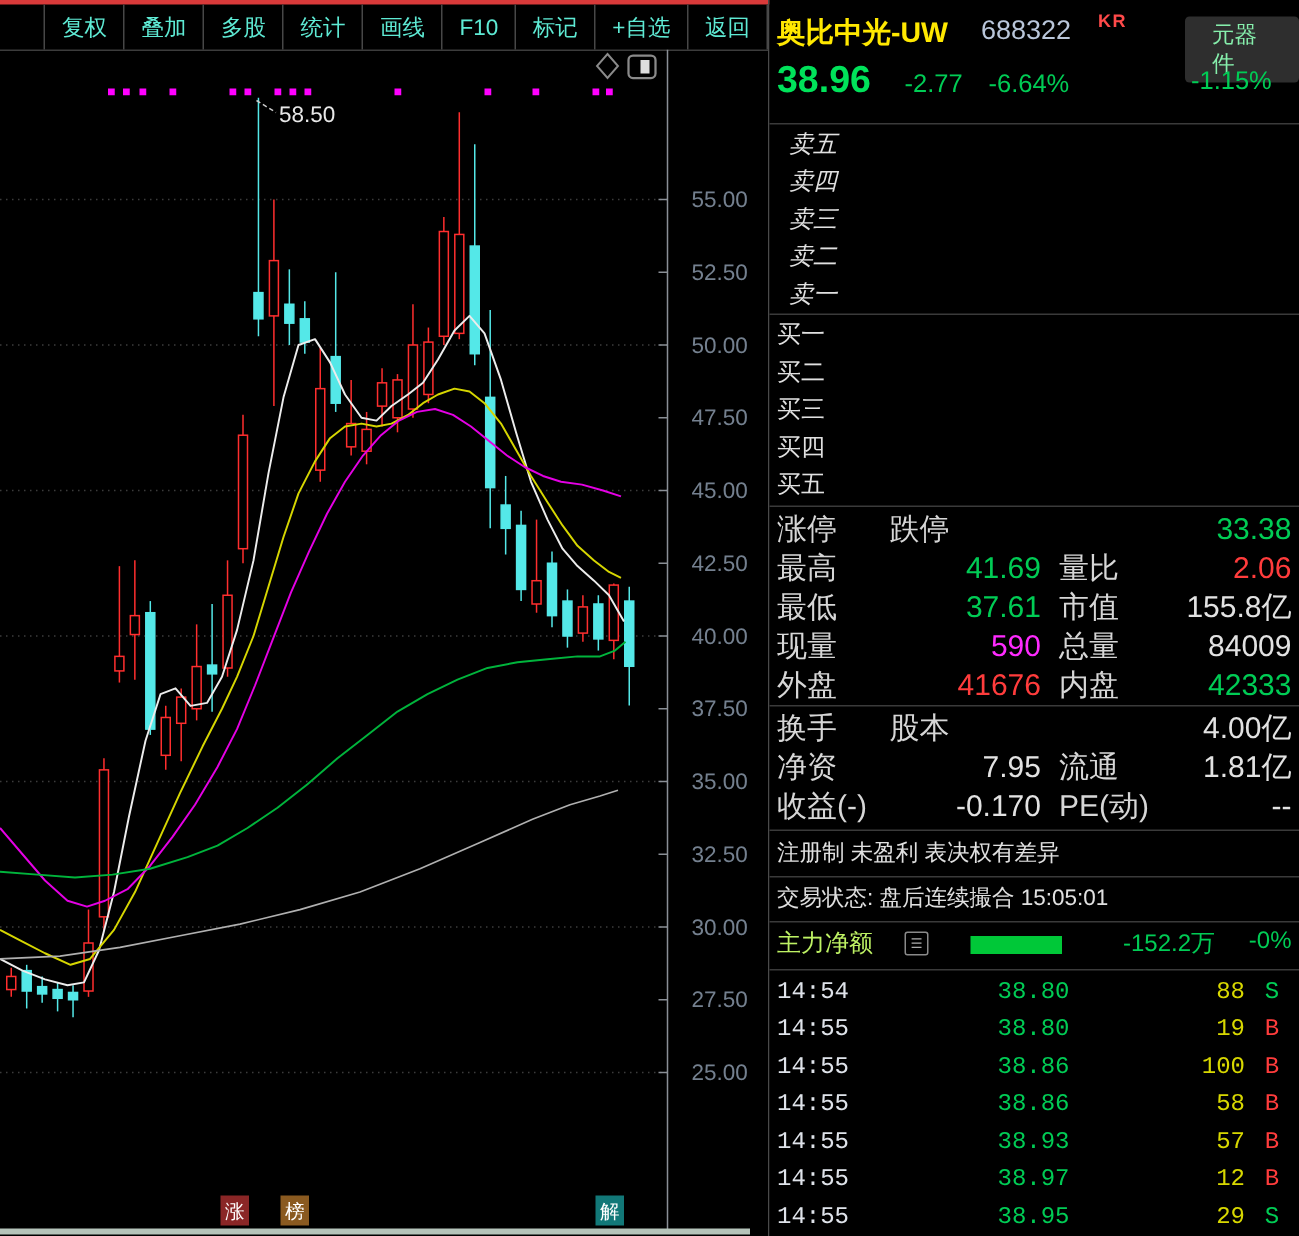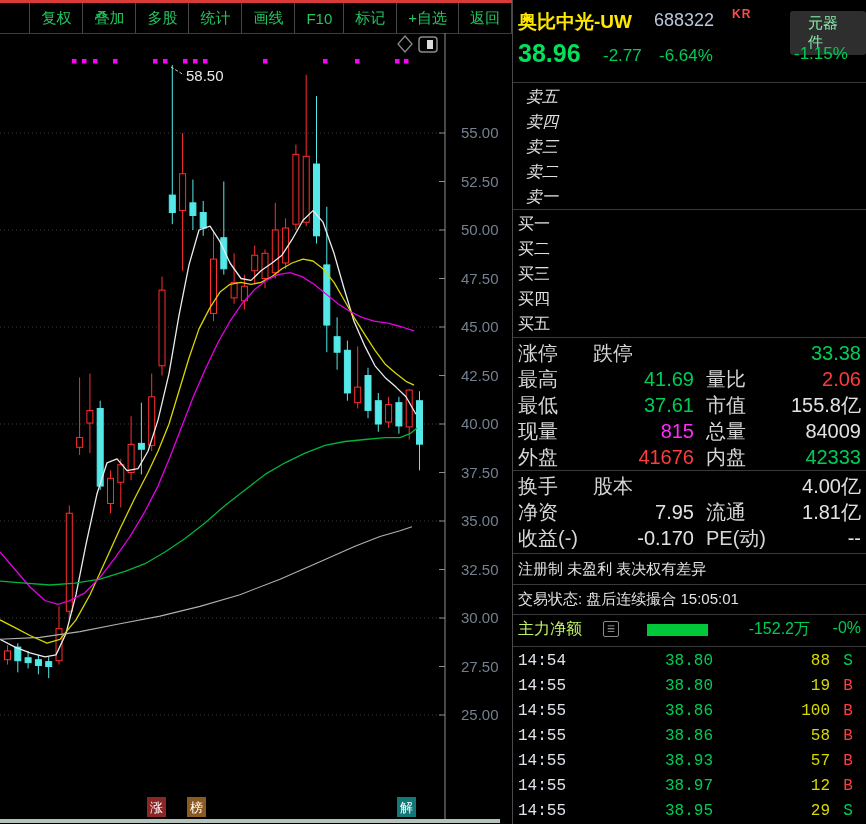--- a/index.html
+++ b/index.html
@@ -3,21 +3,21 @@
 <meta charset="utf-8">
 <style>
   html,body{margin:0;padding:0;background:#000;}
   #app{position:relative;width:866px;height:824px;background:#000;overflow:hidden;
        font-family:"Liberation Sans",sans-serif;-webkit-font-smoothing:antialiased;}
   #topline{position:absolute;left:0;top:0;width:866px;height:3px;background:#d93a3a;}
   
   #toolbar{position:absolute;left:0;top:3px;width:512px;height:30px;border-bottom:1px solid #3c3c3c;
            display:flex;align-items:stretch;}
   #toolbar .spacer{width:72px;}
-  .tbtn{display:flex;align-items:center;padding:0 11px;font-size:15px;color:#22c55e;
+  .tbtn{display:flex;align-items:center;padding:0 11px;font-size:15px;color:#5eead4;
         border-left:1px solid #474747;cursor:default;white-space:nowrap;}
   .tbtn:last-child{border-right:1px solid #474747;}
   
   #panel{position:absolute;left:513px;top:0;width:353px;height:824px;background:#000;}
   #vdivider{position:absolute;left:512px;top:0;width:1px;height:824px;background:#4a4a4a;}
   .hsep{position:absolute;left:0;width:353px;height:1px;background:#3a3a3a;}
   .c-red{color:#ff3c3c;} .c-green{color:#00cc55;} .c-white{color:#e2e2e2;}
   .c-magenta{color:#ff2bff;} .c-yellow{color:#d8d800;}
   #hdr-title{position:absolute;left:5px;top:9px;font-size:19px;font-weight:bold;color:#ffe800;}
   #hdr-code{position:absolute;left:141px;top:10px;font-size:18px;color:#b9c6da;}
@@ -277,21 +277,21 @@
           <span class="v2 c-red">2.06</span>
         </div>
         <div class="statrow">
           <span class="l1">最低</span>
           <span class="v1 c-green">37.61</span>
           <span class="l2">市值</span>
           <span class="v2 c-white">155.8亿</span>
         </div>
         <div class="statrow">
           <span class="l1">现量</span>
-          <span class="v1 c-magenta">815</span>
+          <span class="v1 c-magenta">590</span>
           <span class="l2">总量</span>
           <span class="v2 c-white">84009</span>
         </div>
         <div class="statrow">
           <span class="l1">外盘</span>
           <span class="v1 c-red">41676</span>
           <span class="l2">内盘</span>
           <span class="v2 c-green">42333</span>
         </div>
       </div>

